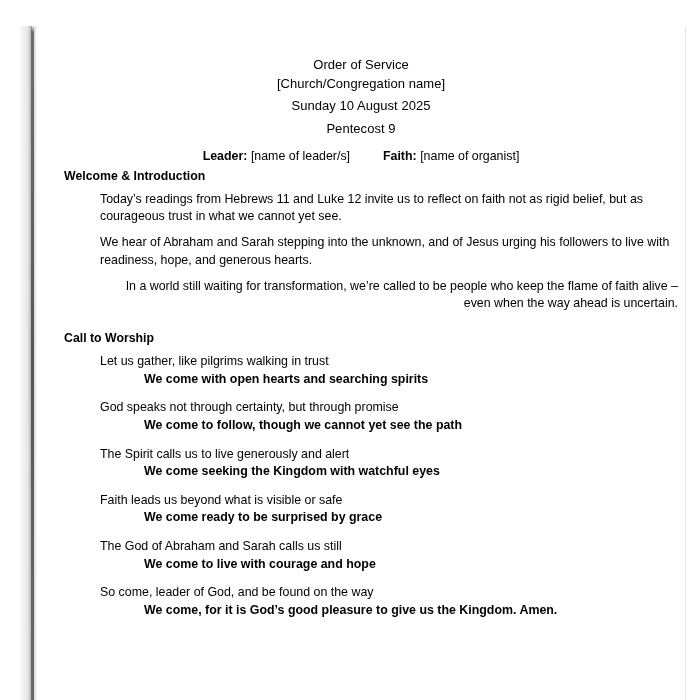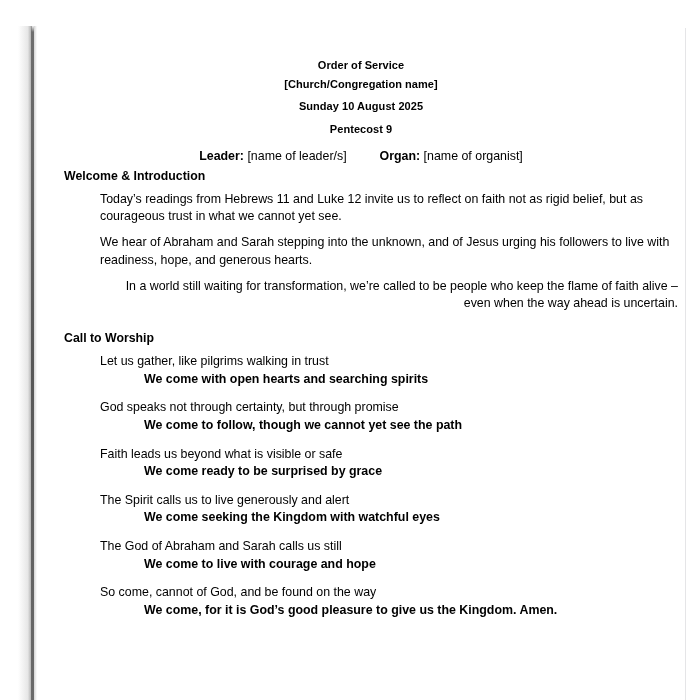--- a/index.html
+++ b/index.html
@@ -64,22 +64,22 @@
 
   
   .title-block {
     position: absolute;
     left: 0;
     right: 0;
     top: 56px;
     text-align: center;
   }
   .title-line {
-    font-weight: bold;
-    font-size: 11px;
+    font-weight: normal;
+    font-size: 13px;
     line-height: 18.6px;
     letter-spacing: 0.05px;
   }
   .title-line.spaced {
     margin-top: 4px;
   }
   .credits-line {
     margin-top: 8.5px;
     font-size: 12.4px;
     line-height: 18.6px;
@@ -158,21 +158,21 @@
 
     <div class="title-block">
       <div class="title-line">Order of Service</div>
       <div class="title-line">[Church/Congregation name]</div>
       <div class="title-line spaced">Sunday 10 August 2025</div>
       <div class="title-line spaced">Pentecost 9</div>
       <div class="credits-line">
         <span class="role">Leader:</span>
         <span>[name of leader/s]</span>
         <span class="credits-gap"></span>
-        <span class="role">Organ:</span>
+        <span class="role">Faith:</span>
         <span>[name of organist]</span>
       </div>
     </div>
 
     <div class="body-wrap clipped">
 
       <div class="section">
         <div class="section-heading">Welcome &amp; Introduction</div>
         <div class="indent">
           <p class="para">Today’s readings from Hebrews 11 and Luke 12 invite us to reflect on faith not as rigid belief, but as courageous trust in what we cannot yet see.</p>
@@ -186,33 +186,33 @@
         <div class="indent">
           <div class="couplet">
             <div class="versicle">Let us gather, like pilgrims walking in trust</div>
             <div class="response">We come with open hearts and searching spirits</div>
           </div>
           <div class="couplet">
             <div class="versicle">God speaks not through certainty, but through promise</div>
             <div class="response">We come to follow, though we cannot yet see the path</div>
           </div>
           <div class="couplet">
+            <div class="versicle">The Spirit calls us to live generously and alert</div>
+            <div class="response">We come seeking the Kingdom with watchful eyes</div>
+          </div>
+          <div class="couplet">
             <div class="versicle">Faith leads us beyond what is visible or safe</div>
             <div class="response">We come ready to be surprised by grace</div>
           </div>
           <div class="couplet">
-            <div class="versicle">The Spirit calls us to live generously and alert</div>
-            <div class="response">We come seeking the Kingdom with watchful eyes</div>
-          </div>
-          <div class="couplet">
             <div class="versicle">The God of Abraham and Sarah calls us still</div>
             <div class="response">We come to live with courage and hope</div>
           </div>
           <div class="couplet">
-            <div class="versicle">So come, cannot of God, and be found on the way</div>
+            <div class="versicle">So come, leader of God, and be found on the way</div>
             <div class="response">We come, for it is God’s good pleasure to give us the Kingdom. Amen.</div>
           </div>
         </div>
       </div>
 
 
     </div>
   </div>
 </div>
 

